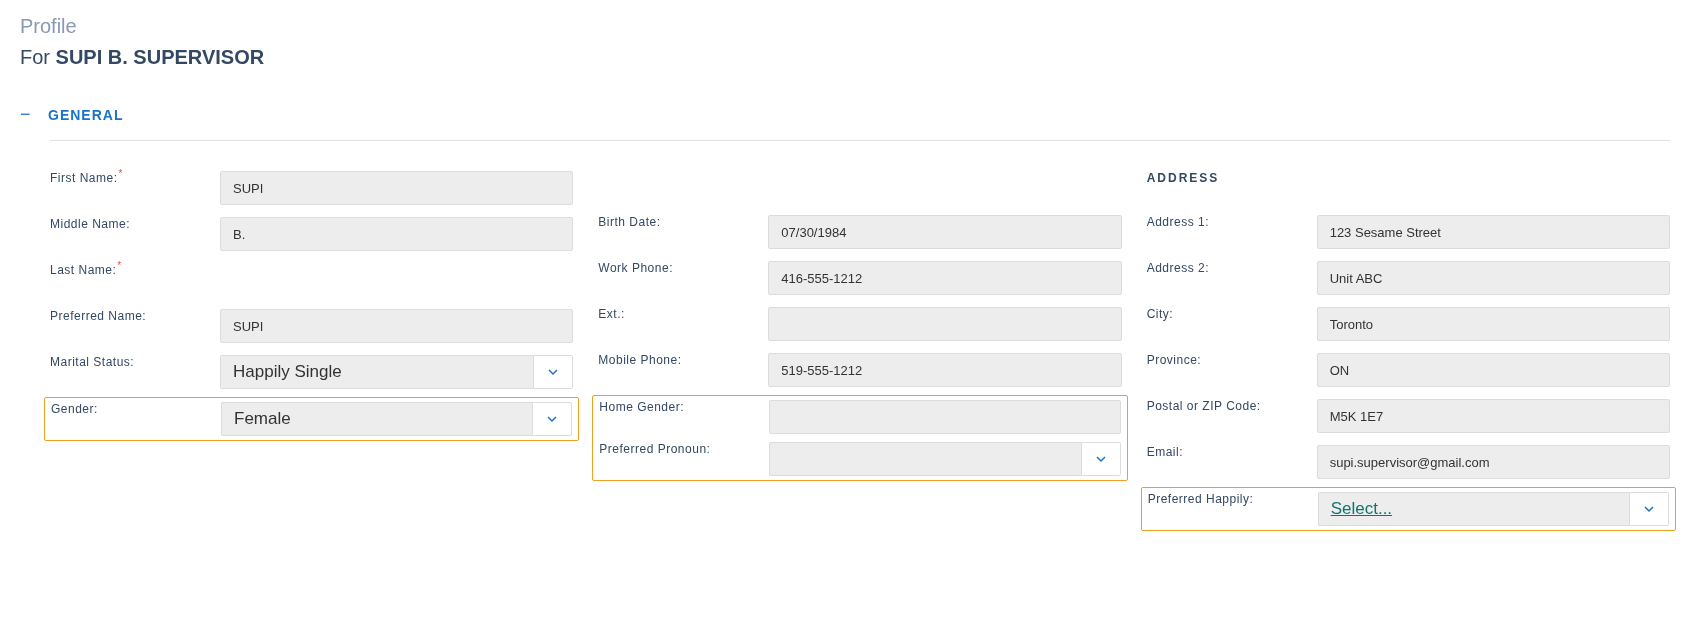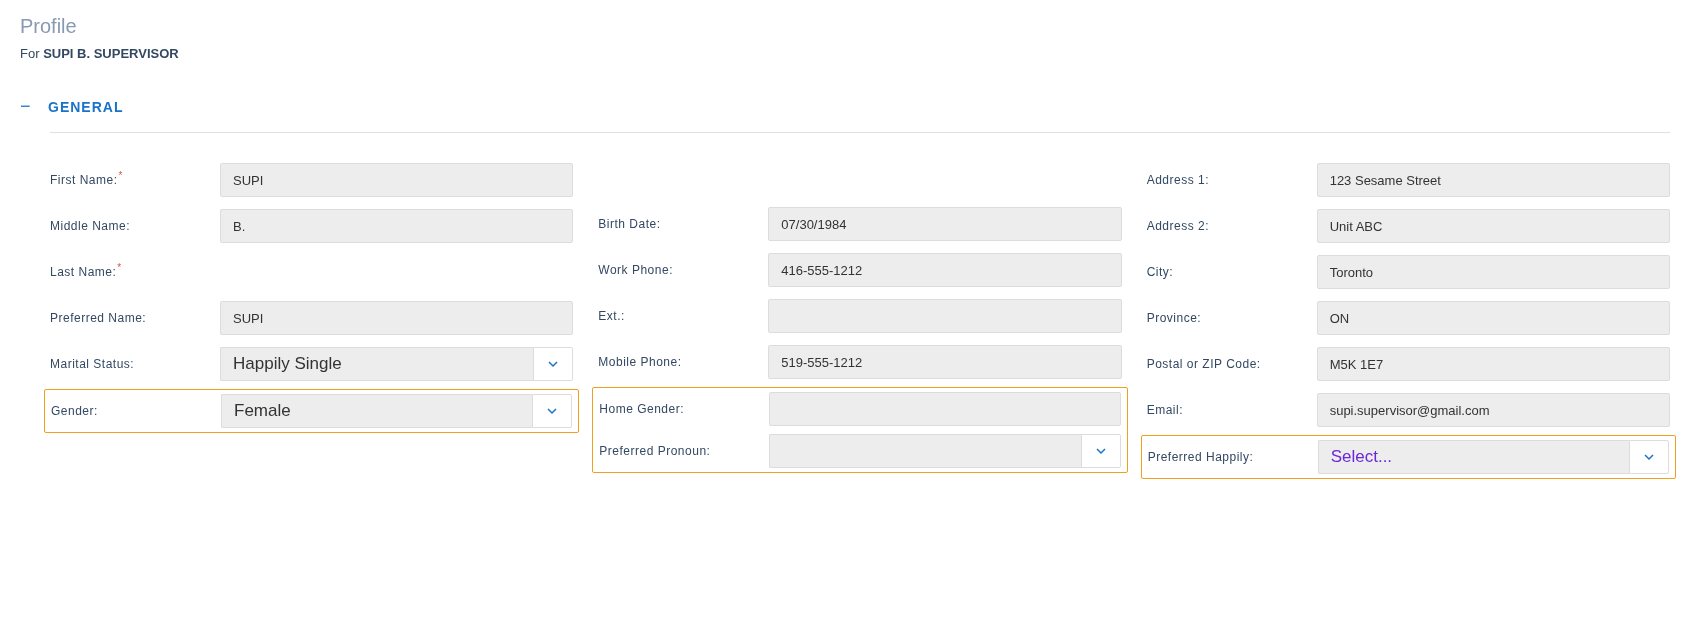--- a/index.html
+++ b/index.html
@@ -14,21 +14,21 @@
       color: #334862;
       font-size: 13px;
     }
     .page-title {
       font-size: 20px;
       font-weight: 400;
       color: #8899b3;
       margin-bottom: 8px;
     }
     .page-subtitle {
-      font-size: 13px;
+      font-size: 20px;
       color: #334862;
       margin-bottom: 35px;
     }
     .page-subtitle .for-text {
       font-weight: 400;
     }
     .page-subtitle .name-text {
       font-weight: 700;
     }
     .section-header {
@@ -67,21 +67,21 @@
     .group-heading {
       font-size: 12px;
       font-weight: 700;
       letter-spacing: 2px;
       color: #334862;
       margin-bottom: 28px;
       height: 16px;
     }
     .field-row {
       display: flex;
-      align-items: center;
+      align-items: flex-start;
       margin-bottom: 12px;
       height: 34px;
     }
     .field-label {
       width: 170px;
       flex-shrink: 0;
       font-size: 12px;
       color: #334862;
       letter-spacing: 0.5px;
     }
@@ -114,21 +114,22 @@
       border: 1px solid #dcdcdc;
       border-right: none;
       padding: 0 12px;
       display: flex;
       align-items: center;
       font-size: 17px;
       color: #333;
       border-radius: 2px 0 0 2px;
     }
     .select-value.placeholder {
-      color: #6d28d9;
+      color: #0f766e;
+      text-decoration: underline;
     }
     .select-caret {
       width: 40px;
       background: #fff;
       border: 1px solid #dcdcdc;
       display: flex;
       align-items: center;
       justify-content: center;
       border-radius: 0 2px 2px 0;
       cursor: pointer;
@@ -258,20 +259,21 @@
             <svg viewBox="0 0 12 12">
                 <path d="M2 4 L6 8 L10 4" fill="none" stroke="#1a73c9" stroke-width="1.5"></path>
               </svg>
           </div>
         </div>
       </div>
     </div>
   </div>
 
   <div class="col">
+    <div class="group-heading">ADDRESS</div>
 
     <div class="field-row">
       <div class="field-label">Address 1:</div>
       <input class="field-input" value="123 Sesame Street" style="">
     </div>
 
     <div class="field-row">
       <div class="field-label">Address 2:</div>
       <input class="field-input" value="Unit ABC" style="">
     </div>

